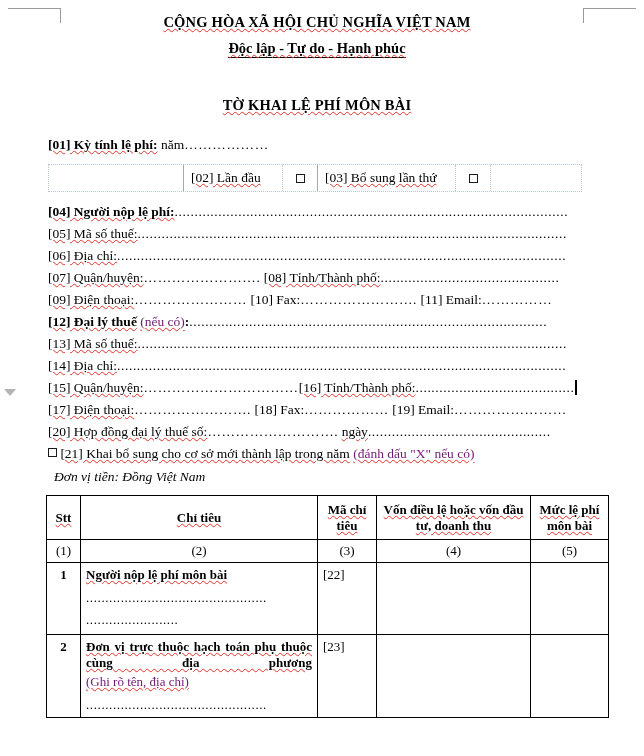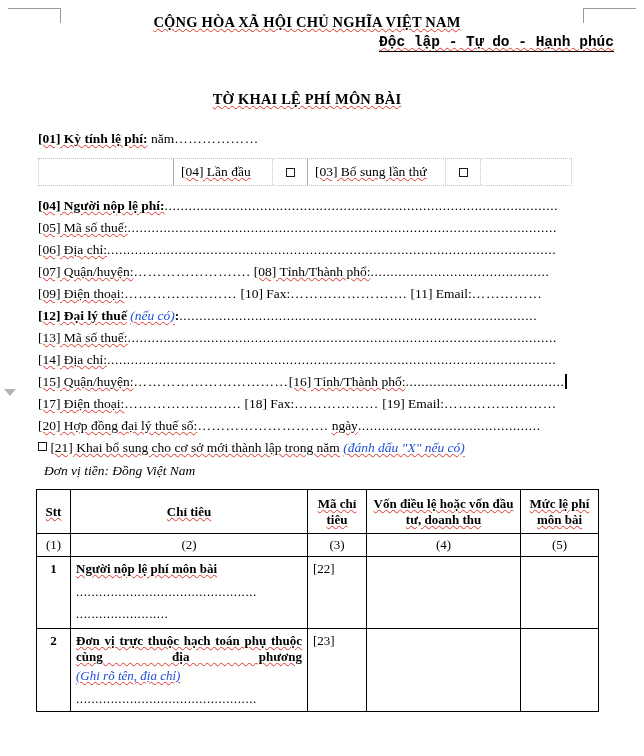--- a/index.html
+++ b/index.html
@@ -21,30 +21,30 @@
          border-top:1px solid #9a9a9a;border-left:1px solid #9a9a9a;}
 
   
   .para-handle{
     position:absolute;left:4px;top:389px;width:0;height:0;
     border-left:6px solid transparent;border-right:6px solid transparent;
     border-top:7px solid #b4b4b4;
   }
 
   
-  .page{position:absolute;left:0;top:0;width:614px;}
+  .page{position:absolute;left:10px;top:0;width:614px;}
 
   
   .natl{
     text-align:center;font-weight:bold;font-size:14.5px;
     letter-spacing:.2px;margin-top:13px;line-height:1.25;
   }
   .natl2{
-    text-align:right;font-weight:bold;font-size:14.5px;
-    margin-top:2px;line-height:1.25;font-family:Liberation Mono, monospace;
+    text-align:center;font-weight:bold;font-size:14.5px;
+    margin-top:8px;line-height:1.25;
   }
   .natl2 .u{border-bottom:1.4px solid #000;padding-bottom:1px;}
 
   .doc-title{
     text-align:center;font-weight:bold;font-size:14.5px;
     margin-top:40px;letter-spacing:.2px;
   }
 
   
   .sq{
@@ -54,21 +54,21 @@
     text-decoration-color:#e0322a;
     text-decoration-thickness:1px;
     text-underline-offset:1px;
   }
 
   
   .fields{margin-top:20px;padding-left:38px;padding-right:24px;font-size:13.5px;}
   .fl{line-height:22px;white-space:nowrap;overflow:hidden;}
   .fl b{font-weight:bold;}
   .lead{letter-spacing:.6px;color:#000;}
-  .blue-it{color:#1d4ed8;font-style:italic;}
+  .blue-it{color:#701a75;}
   .caret{display:inline-block;width:1.5px;height:15px;background:#000;
          vertical-align:-3px;margin-left:1px;}
 
   
   .opt-table{
     margin:8px 0 0 38px;width:534px;height:28px;
     border:1px dotted #b9c6d6;border-left:1px dotted #b9c6d6;
     display:flex;align-items:stretch;font-size:13.5px;
     box-sizing:border-box;
   }
@@ -142,21 +142,21 @@
   <div class="fields">
     <div class="fl">
       <b class="sq">[01] Kỳ tính lệ phí:</b>
       <span>năm</span><span class="lead">………………</span>
     </div>
   </div>
 
   <div class="opt-table">
     <div class="opt-cell opt-blank"></div>
     <div class="opt-cell opt-lbl c1">
-      <span class="sq">[04] Lần đầu</span>
+      <span class="sq">[02] Lần đầu</span>
     </div>
     <div class="opt-cell opt-box">
       <span class="cb"></span>
     </div>
     <div class="opt-cell opt-lbl c2">
       <span class="sq">[03] Bổ sung lần thứ</span>
     </div>
     <div class="opt-cell opt-box2">
       <span class="cb"></span>
     </div>

